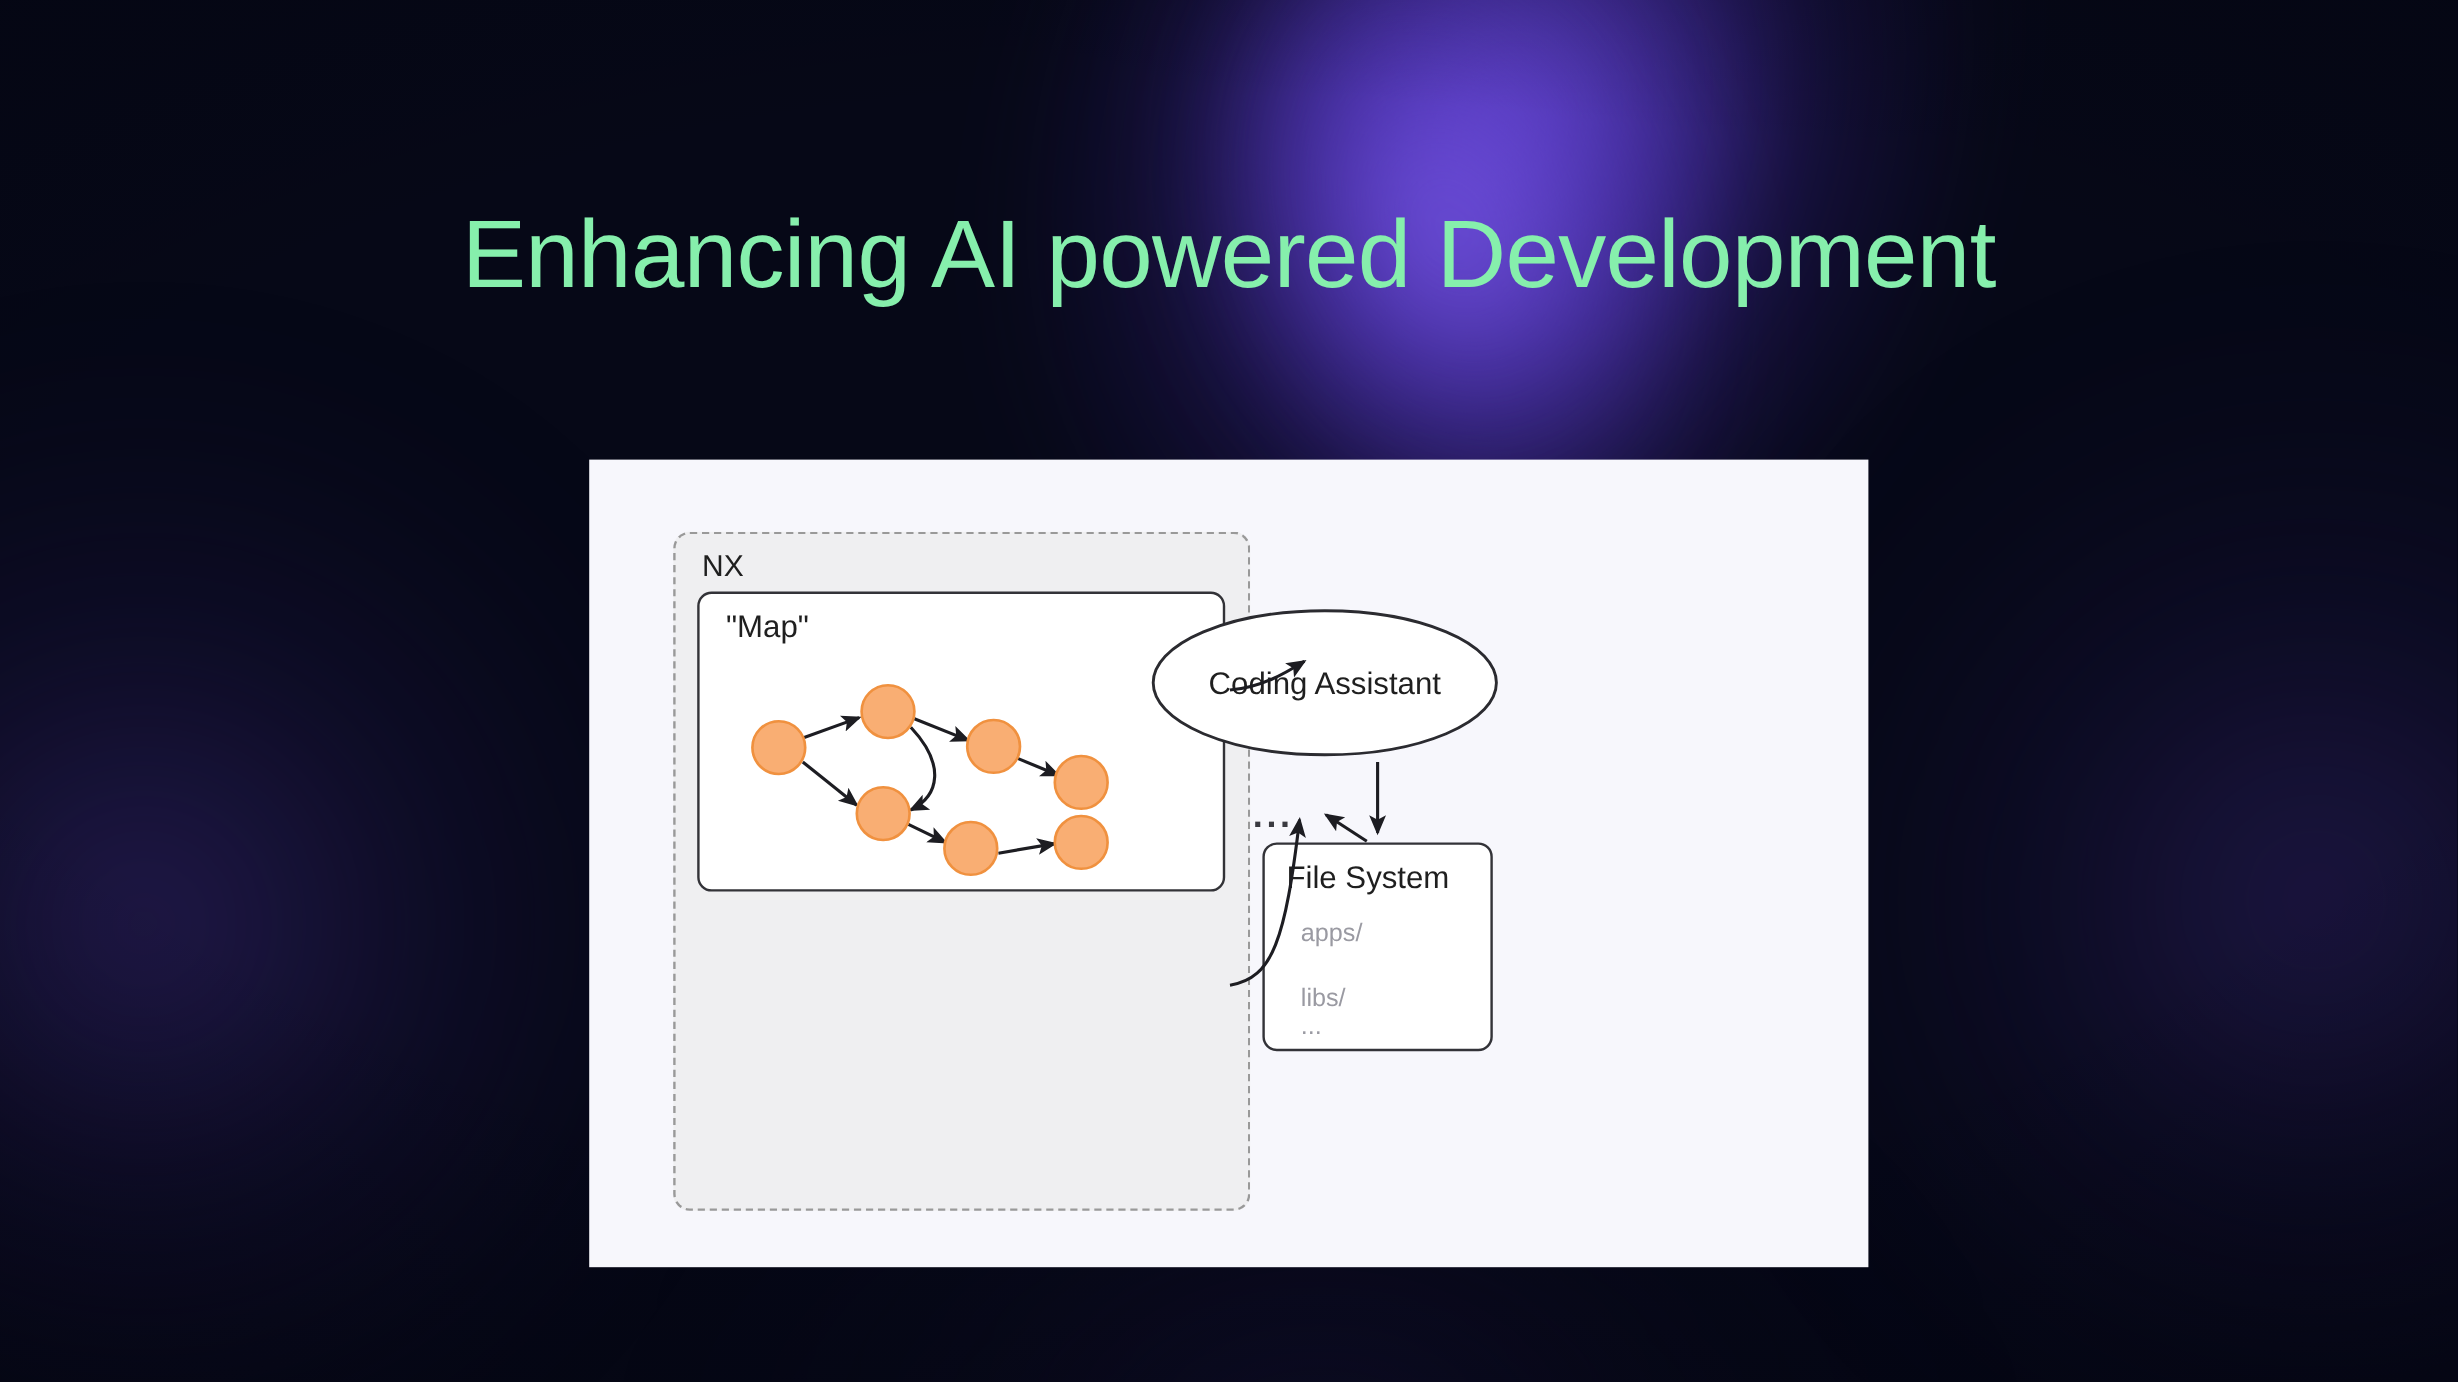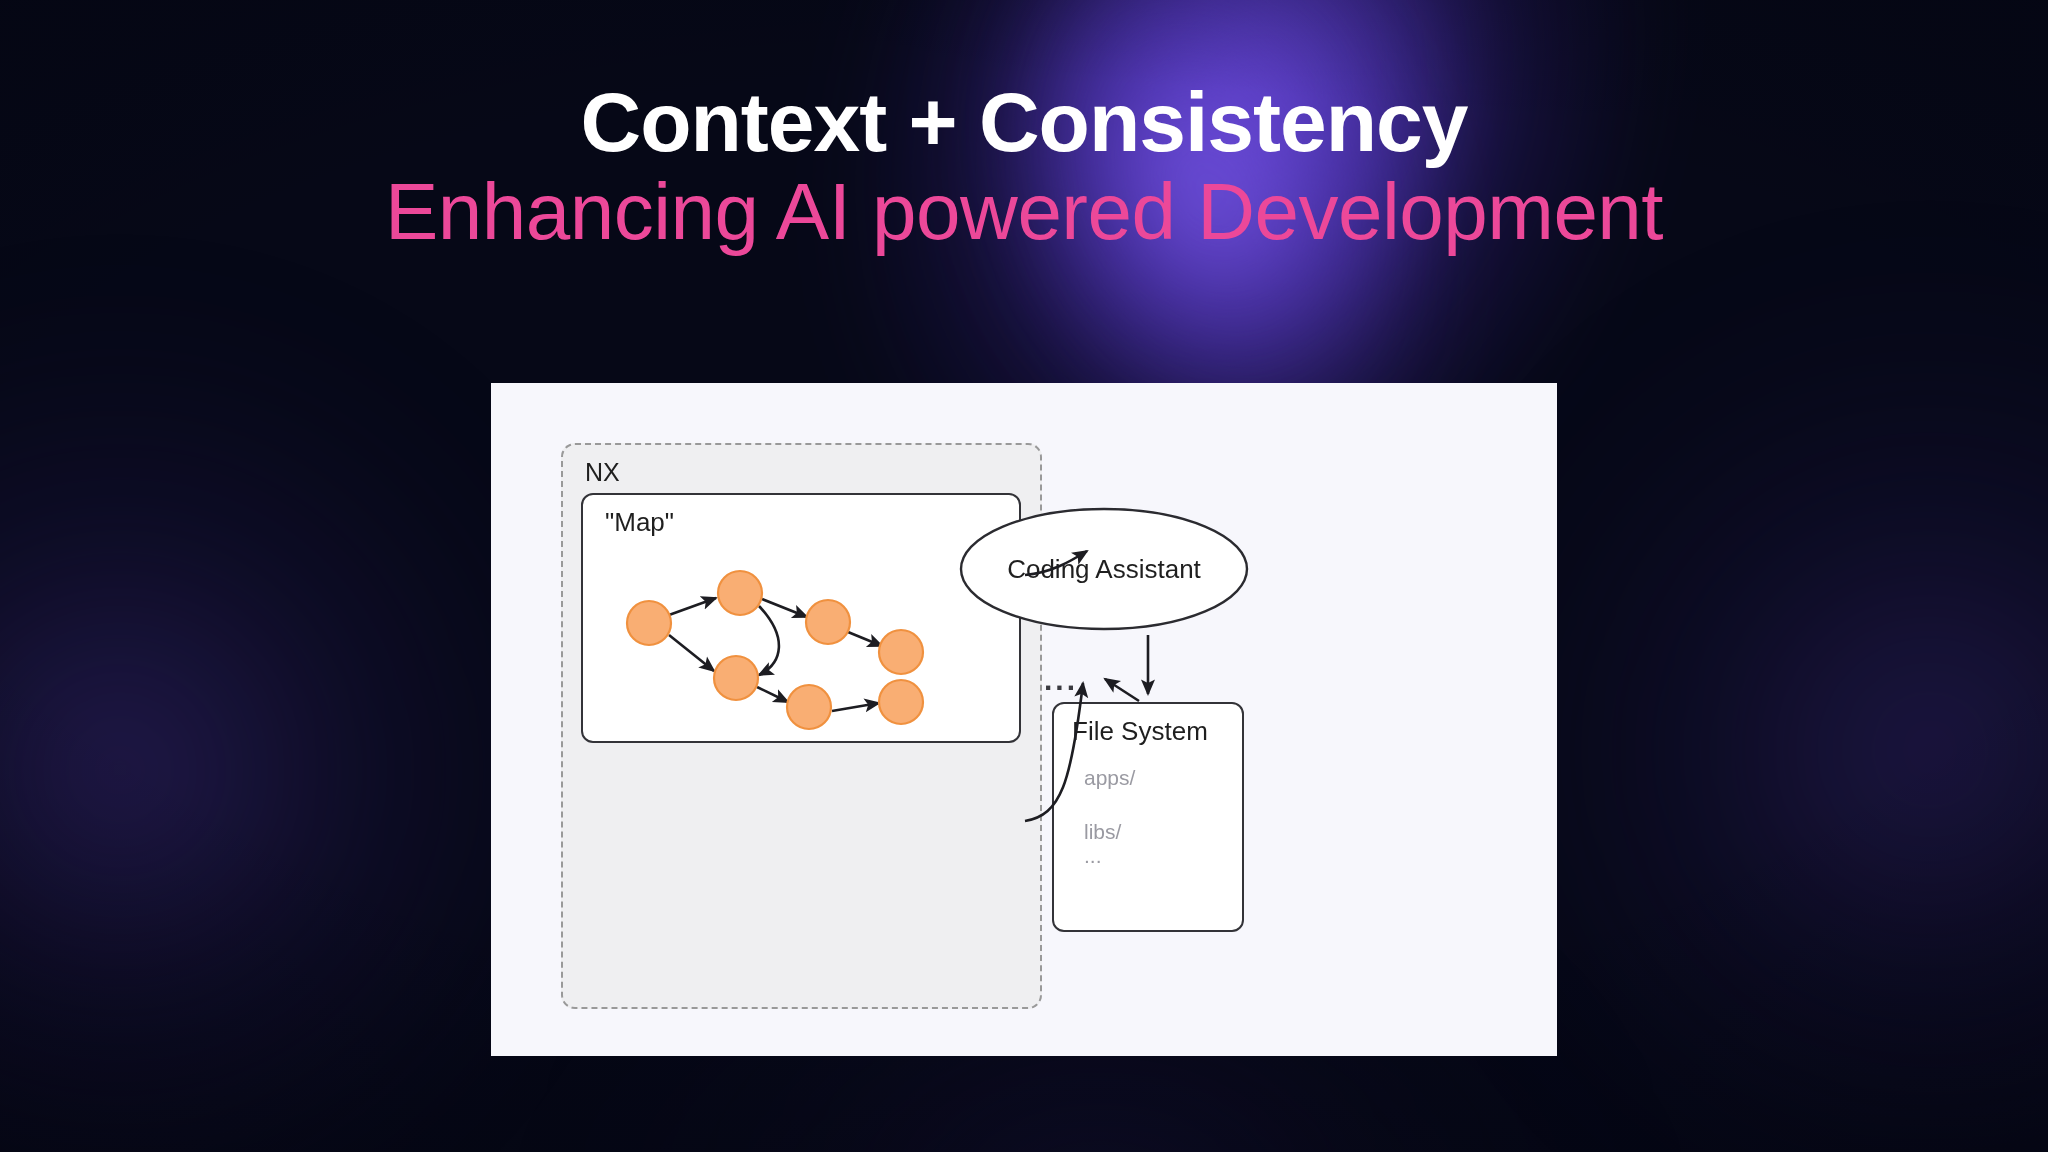--- a/index.html
+++ b/index.html
@@ -62,21 +62,21 @@
     color:#ffffff;
     font-size:84px;
     font-weight:bold;
     letter-spacing:-1px;
     line-height:1.05;
     white-space:nowrap;
   }
   #subtitle {
     position:absolute; left:0; top:168px; width:2048px;
     text-align:center;
-    color:#ec4899;
+    color:#86efac;
     font-size:80px;
     font-weight:300;
     letter-spacing:-0.5px;
     line-height:1.1;
     white-space:nowrap;
   }
 
   
   #panel {
     position:absolute;
@@ -135,21 +135,21 @@
   }
   #assistant-label {
     position:absolute; inset:0;
     display:flex; align-items:center; justify-content:center;
     font-size:26px; color:#1f1f1f;
   }
 
   
   #fs-card {
     position:absolute; left:561px; top:319px;
-    width:192px; height:230px;
+    width:192px; height:174px;
     background:#ffffff;
     border:2px solid #333338;
     border-radius:12px;
   }
   #fs-label {
     position:absolute; left:18px; top:12px;
     font-size:26px; color:#1f1f1f;
   }
   .fs-item {
     position:absolute; left:30px;
@@ -171,21 +171,20 @@
 
 <div id="stage">
 
   <div class="glow" id="glow-main"></div>
   <div class="glow" id="glow-main-2"></div>
   <div class="glow" id="glow-left"></div>
   <div class="glow" id="glow-right"></div>
   <div class="glow" id="glow-bottom"></div>
   <div id="vignette"></div>
 
-  <div id="title">Context + Consistency</div>
   <div id="subtitle">Enhancing AI powered Development</div>
 
   <div id="panel">
     <div id="diagram">
 
       <div id="nx-group">
         <div id="nx-label">NX</div>
 
         <div id="map-card">
           <div id="map-label">"Map"</div>

